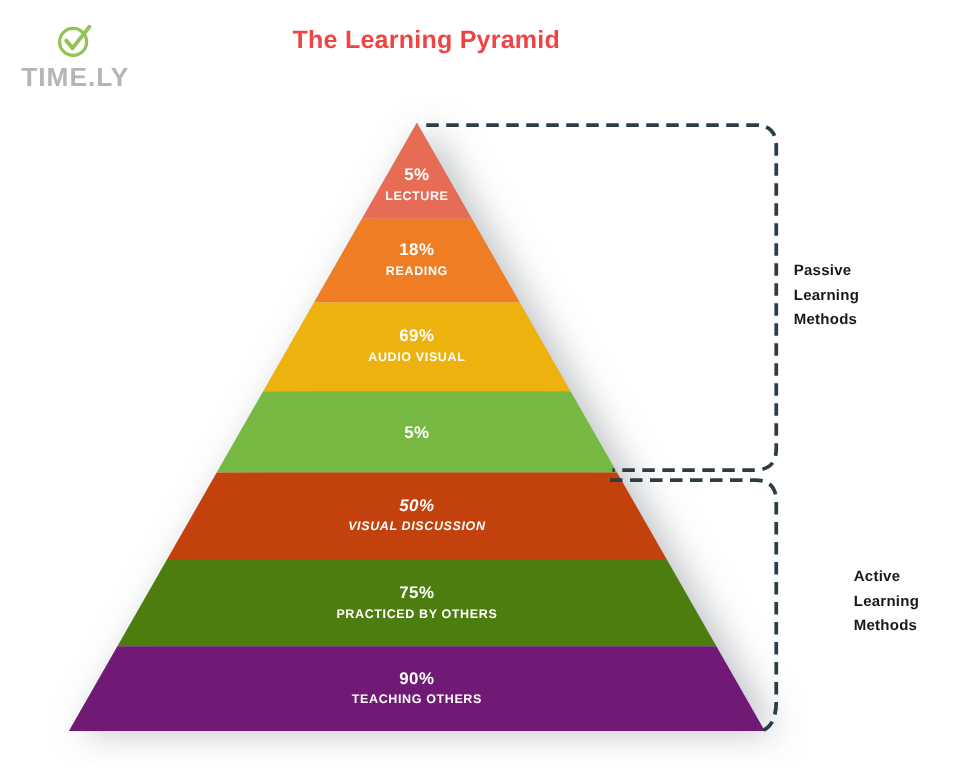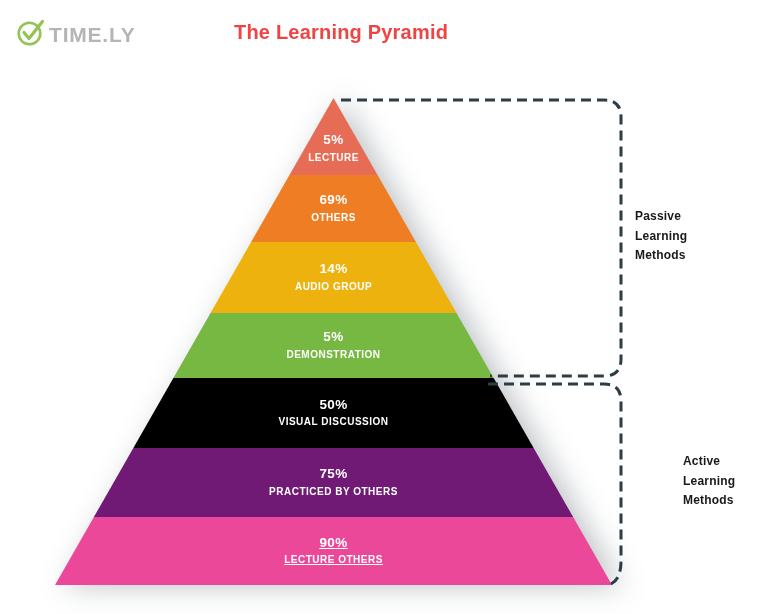--- a/index.html
+++ b/index.html
@@ -4,21 +4,21 @@
 <style>
   html,body{margin:0;padding:0;background:#ffffff;}
   .canvas{
     position:relative;
     width:768px;height:614px;
     background:#ffffff;
     overflow:hidden;
     font-family:"Liberation Sans", sans-serif;
   }
   
-  .logo{position:absolute;left:17px;top:17px;display:flex;align-items:flex-end;gap:4px;}
+  .logo{position:absolute;left:17px;top:17px;display:flex;align-items:center;gap:4px;flex-direction:column;}
   .logo svg{display:block;}
   .logo-text{
     font-size:21px;font-weight:700;color:#b5b6b4;letter-spacing:0.8px;
   }
   
   .title{
     position:absolute;left:234px;top:21px;margin:0;
     font-size:20px;font-weight:700;color:#ef4444;letter-spacing:0.2px;
   }
   
@@ -70,42 +70,41 @@
 
   <h1 class="title">The Learning Pyramid</h1>
 
   <div class="pyramid-wrap">
     <div class="pyramid">
       <div class="level lv0" style="background: rgb(230, 108, 86);">
         <span class="pct">5%</span>
         <span class="lbl">LECTURE</span>
       </div>
       <div class="level lv1" style="background: rgb(238, 125, 36);">
-        <span class="pct">69%</span>
-        <span class="lbl">OTHERS</span>
+        <span class="pct">18%</span>
+        <span class="lbl">READING</span>
       </div>
       <div class="level lv2" style="background: rgb(237, 178, 14);">
-        <span class="pct">14%</span>
-        <span class="lbl">AUDIO GROUP</span>
+        <span class="pct">69%</span>
+        <span class="lbl">AUDIO VISUAL</span>
       </div>
       <div class="level lv3" style="background: rgb(119, 184, 67);">
         <span class="pct">5%</span>
-        <span class="lbl">DEMONSTRATION</span>
       </div>
-      <div class="level lv4" style="background: #000000;">
+      <div class="level lv4" style="background: #c2410c; font-style: italic;">
         <span class="pct">50%</span>
         <span class="lbl">VISUAL DISCUSSION</span>
       </div>
-      <div class="level lv5" style="background: #701a75;">
+      <div class="level lv5" style="background: #4d7c0f;">
         <span class="pct">75%</span>
         <span class="lbl">PRACTICED BY OTHERS</span>
       </div>
-      <div class="level lv6" style="background: #ec4899; text-decoration: underline;">
+      <div class="level lv6" style="background: #701a75;">
         <span class="pct">90%</span>
-        <span class="lbl">LECTURE OTHERS</span>
+        <span class="lbl">TEACHING OTHERS</span>
       </div>
     </div>
   </div>
 
   <svg class="brackets" viewBox="0 0 768 614">
     <path d="M 341 100 H 604 Q 621 100 621 117 V 359 Q 621 376 604 376 H 490" fill="none" stroke-width="3" stroke-dasharray="10 6" stroke="#2C3D46"></path>
     <path d="M 488 384 H 604 Q 621 384 621 401 V 561 Q 621 579 611 584" fill="none" stroke-width="3" stroke-dasharray="10 6" stroke="#2C3D46"></path>
   </svg>
 
   <div class="group-label passive-label">

